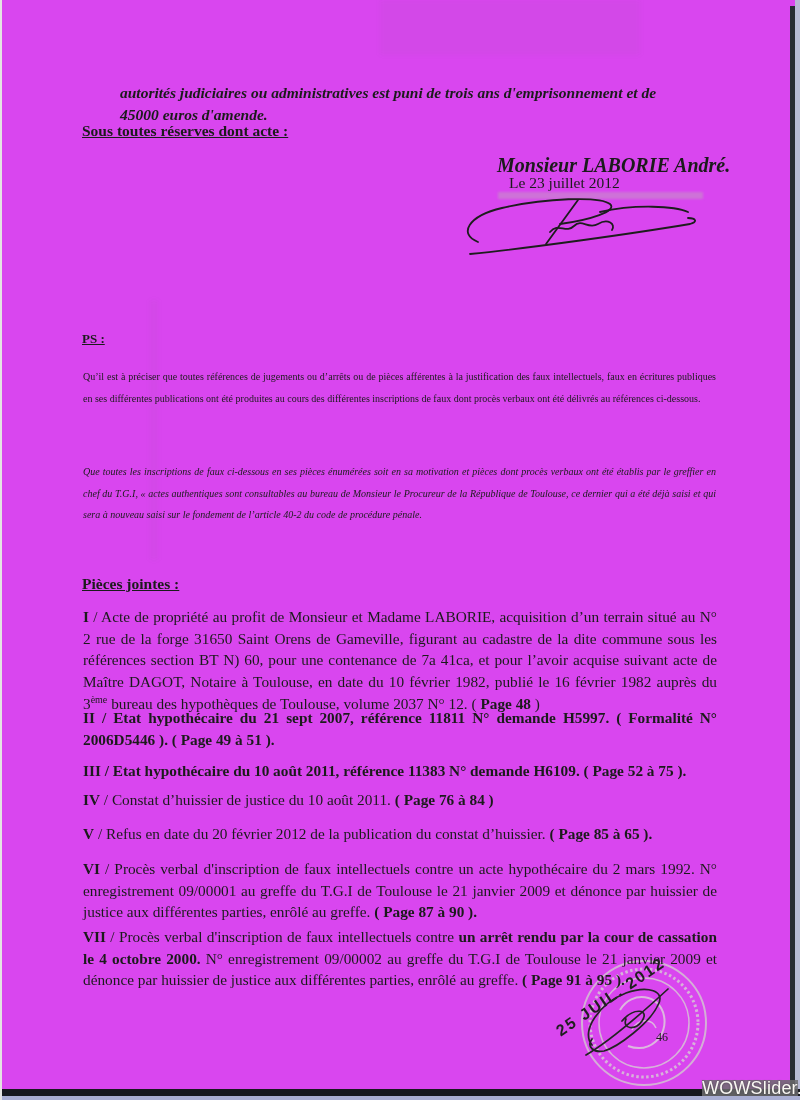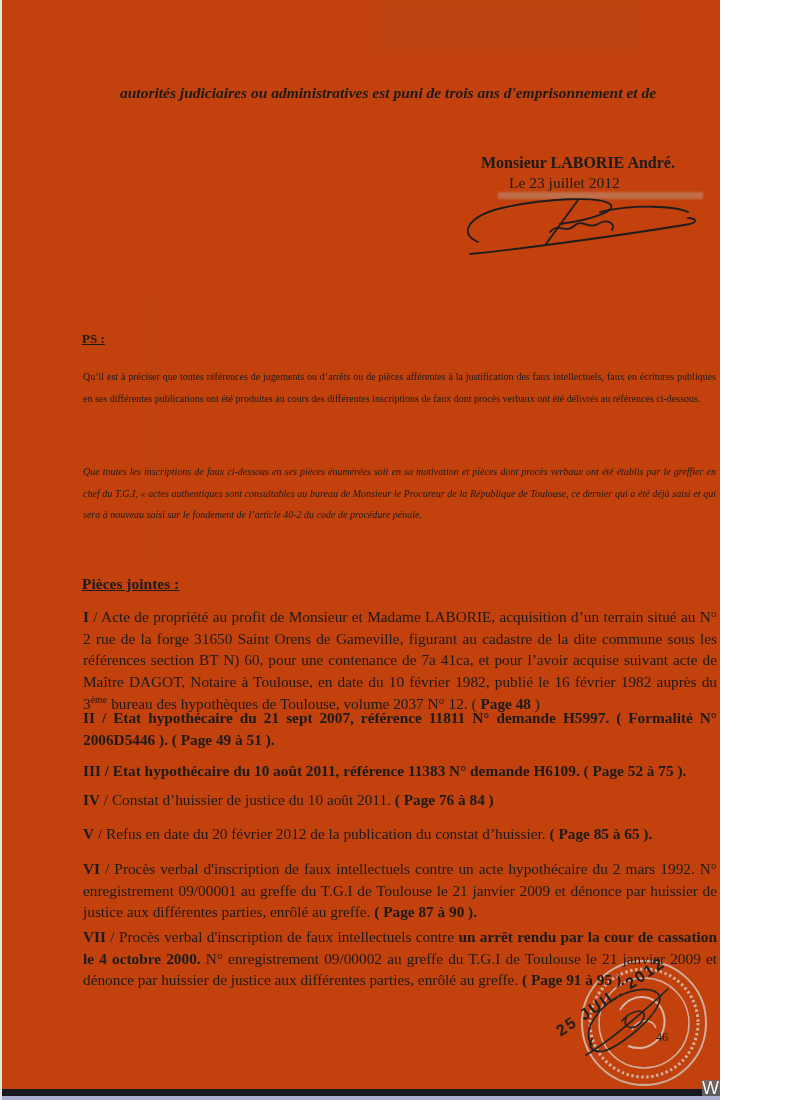--- a/index.html
+++ b/index.html
@@ -1,31 +1,31 @@
 <!DOCTYPE html>
 <html><head>
 <meta charset="utf-8">
 <style>
   html,body{margin:0;padding:0;background:#ffffff;}
   .page{
-    position:relative;width:720px;height:1100px;background:#c2410c;
+    position:relative;width:800px;height:1100px;background:#d946ef;
     overflow:hidden;font-family:"Liberation Serif","DejaVu Serif",serif;
     color:#1b1b1b;
   }
   
   .edge-right-light{position:absolute;left:795px;top:0;width:5px;height:1100px;background:#b7bad6;}
   .edge-right-dark{position:absolute;left:790px;top:6px;width:5px;height:1090px;background:#272b34;}
   .edge-bottom-dark{position:absolute;left:0;top:1089px;width:800px;height:7px;background:#17191e;}
   .edge-bottom-light{position:absolute;left:0;top:1096px;width:800px;height:4px;background:#a9aed2;}
   .edge-left-faint{position:absolute;left:0;top:0;width:2px;height:1100px;background:#e4e4e2;}
   .smudge{position:absolute;background:rgba(120,118,110,0.05);filter:blur(2px);}
   
   .quote{position:absolute;left:120px;top:82px;width:586px;font-size:15.5px;line-height:22px;font-weight:bold;font-style:italic;}
   .sous{position:absolute;left:82px;top:122px;font-size:15.5px;font-weight:bold;text-decoration:underline;}
-  .sig-name{position:absolute;left:481px;top:154px;font-size:16px;font-weight:bold;}
+  .sig-name{position:absolute;left:497px;top:154px;font-size:20px;font-weight:bold;font-style:italic;}
   .sig-date{position:absolute;left:509px;top:174px;font-size:15.5px;}
   .sig-ghost{position:absolute;left:498px;top:192px;width:205px;height:7px;background:rgba(188,186,178,0.38);filter:blur(1px);}
   .sig-svg{position:absolute;left:450px;top:190px;z-index:3;}
   .ps-label{position:absolute;left:82px;top:331px;font-size:13px;font-weight:bold;text-decoration:underline;}
   .para{position:absolute;left:83px;width:633px;font-size:10px;line-height:21.7px;text-align:justify;z-index:2;}
   .para1{top:366px;}
   .para2{top:461px;font-style:italic;}
   .pieces{position:absolute;left:82px;top:575px;font-size:15.5px;font-weight:bold;text-decoration:underline;}
   .attachments{position:absolute;left:83px;top:0;width:634px;z-index:2;}
   .attachment{position:absolute;left:0;width:634px;font-size:15.3px;line-height:21.7px;text-align:justify;}
@@ -66,22 +66,24 @@
   <svg class="round-stamp" width="172" height="172" viewBox="0 0 172 172">
     <circle cx="86" cy="85" r="62" fill="none" stroke="#d3d2ce" stroke-width="2"></circle>
     <circle cx="86" cy="85" r="45" fill="none" stroke="#d7d6d2" stroke-width="1.5"></circle>
     <circle cx="86" cy="85" r="54" fill="none" stroke="#d7d6d2" stroke-width="3" stroke-dasharray="2.5,2.5"></circle>
     <path d="M62,72 C74,52 102,56 106,78 C110,98 92,116 70,108" fill="none" stroke="#deddd9" stroke-width="2"></path>
     <path d="M74,92 C80,80 94,80 98,90" fill="none" stroke="#deddd9" stroke-width="1.5"></path>
   </svg>
 
   <div class="quote">
     <div>autorités judiciaires ou administratives est puni de trois ans d'emprisonnement et de</div>
+    <div>45000 euros d'amende.</div>
   </div>
 
+  <div class="sous">Sous toutes réserves dont acte :</div>
 
   <div class="sig-name">Monsieur LABORIE André.</div>
   <div class="sig-date">Le 23 juillet 2012</div>
   <div class="sig-ghost"></div>
 
   <svg class="sig-svg" width="252" height="74" viewBox="0 0 252 74">
     <g fill="none" stroke="#1d1d1d" stroke-width="1.8" stroke-linecap="round">
       <path d="M28,52 C8,44 18,26 52,18 C95,8 150,6 160,14 C168,21 140,30 110,34"></path>
       <path d="M128,10 L96,54"></path>
       <path d="M100,42 C108,32 116,44 124,36 C132,28 138,40 148,34 C158,28 166,34 162,40"></path>

